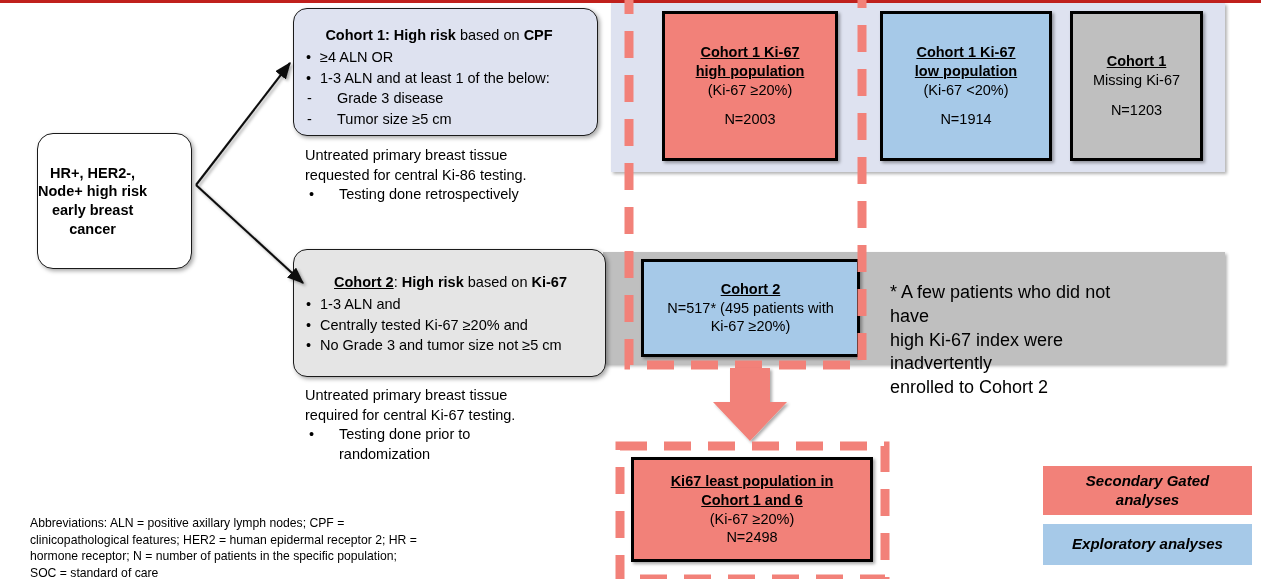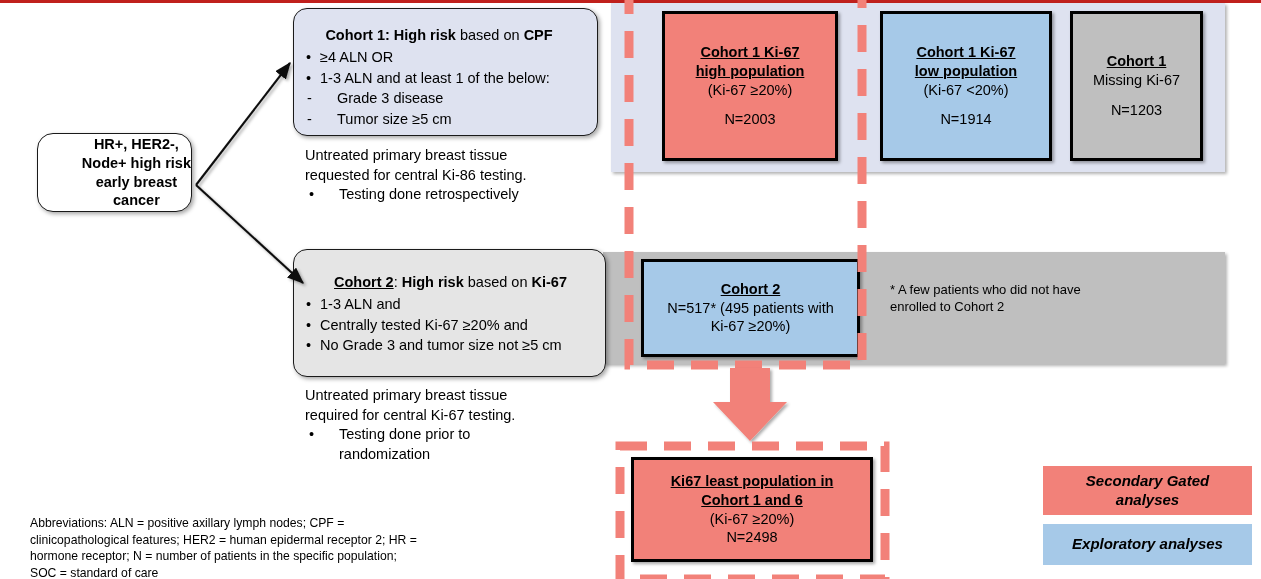--- a/index.html
+++ b/index.html
@@ -40,24 +40,24 @@
   }
 
   
   .round-box {
     border: 1.5px solid #1a1a1a;
     border-radius: 14px;
     box-shadow: 2px 2px 4px rgba(0,0,0,0.35);
     box-sizing: border-box;
   }
   #entry-box {
-    left: 37px; top: 133px; width: 155px; height: 79px;
+    left: 37px; top: 133px; width: 155px; height: 136px;
     background: #ffffff;
     border-radius: 16px;
-    display: flex; align-items: center; justify-content: flex-end;
+    display: flex; align-items: center; justify-content: flex-start;
   }
   #entry-box .txt {
     font-weight: bold;
     font-size: 14.5px;
     line-height: 1.28;
     text-align: center;
   }
   #cohort1-desc {
     left: 293px; top: 8px; width: 305px; height: 128px;
     background: #DEE2F0;
@@ -130,21 +130,21 @@
     background: #A6C9E8;
   }
   #box-final {
     left: 631px; top: 457px; width: 242px; height: 105px;
     background: #F28179;
   }
 
   
   #c2-footnote {
     left: 890px; top: 281px; width: 260px;
-    font-size: 13px;
+    font-size: 18px;
     line-height: 1.32;
   }
 
   
   .legend-box {
     display: flex; align-items: center; justify-content: center;
     text-align: center;
     font-style: italic;
     font-weight: bold;
     font-size: 15px;
@@ -285,20 +285,21 @@
   <div class="abs res-box" id="box-c2">
     <div class="inner">
       <div class="res-line hd">Cohort 2</div>
       <div class="res-line">N=517* (495 patients with</div>
       <div class="res-line">Ki-67 ≥20%)</div>
     </div>
   </div>
 
   <div class="abs" id="c2-footnote">
     <div>* A few patients who did not have</div>
+    <div>high Ki-67 index were inadvertently</div>
     <div>enrolled to Cohort 2</div>
   </div>
 
   <div class="abs res-box" id="box-final">
     <div class="inner">
       <div class="res-line hd">Ki67 least population in</div>
       <div class="res-line hd">Cohort 1 and 6</div>
       <div class="res-line">(Ki-67 ≥20%)</div>
       <div class="res-line">N=2498</div>
     </div>

